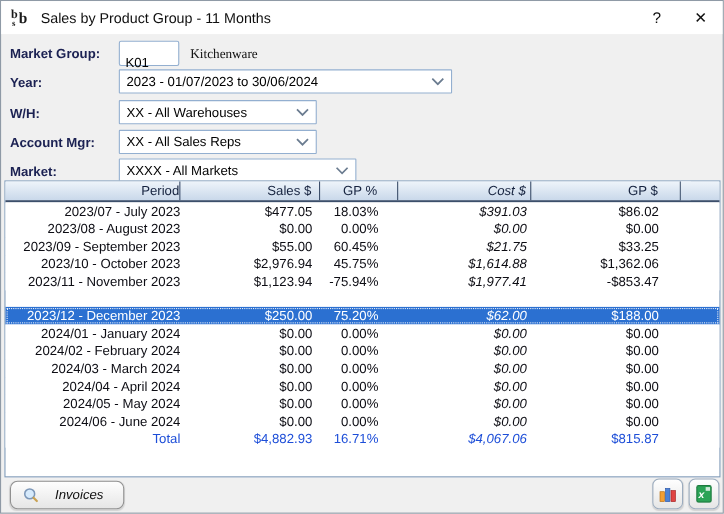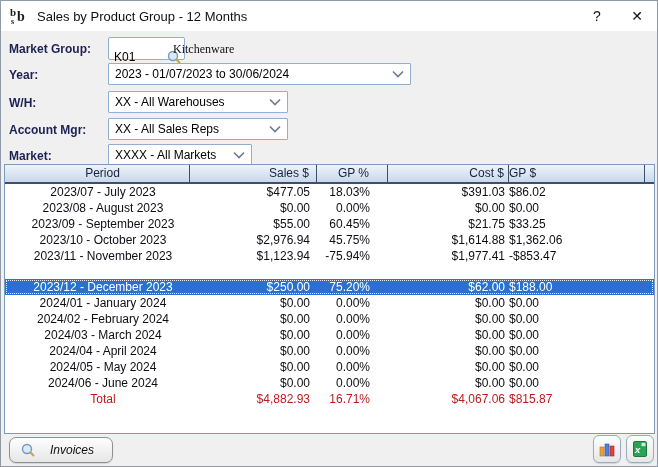--- a/index.html
+++ b/index.html
@@ -23,21 +23,21 @@
     width: 40px; height: 30px; display: flex; align-items: center; justify-content: center;
     font-size: 14px; color: #101010; cursor: default;
   }
   .titlebar-spacer { flex: 1; }
   
   .field-label {
     position: absolute; left: 8px;
     font-size: 12px; font-weight: bold; color: #1b2152;
   }
   .lookup-box {
-    position: absolute; left: 107px; top: 36px; width: 77px; height: 23px;
+    position: absolute; left: 107px; top: 36px; width: 55px; height: 23px;
     background: #fff; border: 1px solid #93afd0; border-radius: 2px;
     display: flex; align-items: center; padding: 16px 2px 0 5px;
     font-size: 12px; color: #000; gap: 28px;
   }
   .lookup-box .val { flex: 1; }
   .desc-text { position: absolute; left: 172px; top: 41px; font-size: 12px; color: #101010; font-family: Liberation Serif, serif; }
   .combo {
     position: absolute; left: 107px; height: 22px;
     background: #fff; border: 1px solid #93afd0; border-radius: 1px;
     display: flex; align-items: center; padding: 0 6px;
@@ -54,30 +54,30 @@
     background: linear-gradient(#eef4fa, #c9d8ea);
     border-bottom: 2px solid #3c4f6b;
   }
   .gh-cell {
     font-size: 12px; color: #16233f; line-height: 17px;
     border-right: 1px solid #3c4f6b; white-space: nowrap; overflow: hidden;
   }
   .gh-cell:last-child { border-right: none; }
   .tr { display: flex; height: 16px; background: #fff; }
   .td { font-size: 12px; color: #0d0d14; line-height: 16px; white-space: nowrap; overflow: hidden; }
-  .c0 { width: 185px; text-align: center;  padding-left: 11px; }
+  .c0 { width: 159px; text-align: right;  padding-left: 11px; }
   .c1 { width: 127px; text-align: right; padding-right: 7px; }
   .c2 { width: 71px;  text-align: right; padding-right: 18px; }
-  .c3 { width: 121px; text-align: right; padding-right: 4px; }
-  .c4 { width: 136px; padding-right: 1px; }
+  .c3 { width: 121px; text-align: right; padding-right: 4px; font-style: italic; }
+  .c4 { width: 136px; text-align: right; padding-right: 20px; }
   .gut { width: 9px; background: #f2f6fa; border-left: 1px solid #7f9ab8; }
   .gh-cell.gut { background: linear-gradient(#eef4fa, #c9d8ea); border-left: none; }
   .tr.selected { background: #2b70d1; outline: 1px dotted #e8eef8; outline-offset: -2px; margin-top: 15px; }
   .tr.selected .td { color: #ffffff; }
-  .tr.total .td { color: #b91c1c; }
+  .tr.total .td { color: #1d4ed8; }
   
   .btn {
     position: absolute; display: flex; align-items: center; justify-content: center;
     background: linear-gradient(#fefefe, #e6e6e6);
     border: 1px solid #909090; border-radius: 7px;
     font-size: 12px; color: #101010; cursor: default;
     box-shadow: 0 1px 1px rgba(0,0,0,.12);
     font-style: italic;
   }
   .invoices-btn { left: 8px; top: 436px; width: 104px; height: 26px; gap: 14px; justify-content: flex-start; padding-left: 10px; }
@@ -88,21 +88,21 @@
 </style>
 </head>
 <body>
 
 <div class="titlebar">
   <svg class="app-icon" viewBox="0 0 20 20">
     <text x="1" y="10" font-family="Liberation Serif, serif" font-weight="bold" font-size="11" fill="#1a1a1a">b</text>
     <text x="2" y="18" font-family="Liberation Serif, serif" font-weight="bold" font-size="8" fill="#1a1a1a">s</text>
     <text x="8" y="15" font-family="Liberation Serif, serif" font-weight="bold" font-size="14" fill="#1a1a1a">b</text>
   </svg>
-  <span class="title-text">Sales by Product Group - 12 Months</span>
+  <span class="title-text">Sales by Product Group - 11 Months</span>
   <span class="titlebar-spacer"></span>
   <span class="titlebar-btn">?</span>
   <span class="titlebar-btn">✕</span>
 </div>
 
 <span class="field-label" style="top:41px">Market Group:</span>
 <div class="lookup-box">
   <span class="val">K01</span>
   <svg class="mini-icon" viewBox="0 0 16 16">
     <circle cx="7" cy="7" r="4.5" fill="#d6eafc" stroke="#7c97b8" stroke-width="1.4"></circle>
@@ -129,21 +129,21 @@
 
 <span class="field-label" style="top:122px">Account Mgr:</span>
 <div class="combo" style="top:117px;width:180px">
   <span class="cval">XX - All Sales Reps</span>
   <svg class="chev" viewBox="0 0 12 8">
       <polyline points="1,1.5 6,6.5 11,1.5" fill="none" stroke="#6b7c90" stroke-width="1.6"></polyline>
     </svg>
 </div>
 
 <span class="field-label" style="top:148px">Market:</span>
-<div class="combo" style="top:143px;width:144px">
+<div class="combo" style="top:143px;width:216px">
   <span class="cval">XXXX - All Markets</span>
   <svg class="chev" viewBox="0 0 12 8">
       <polyline points="1,1.5 6,6.5 11,1.5" fill="none" stroke="#6b7c90" stroke-width="1.6"></polyline>
     </svg>
 </div>
 
 <div class="grid">
   <div class="grid-header">
     <div class="gh-cell c0">Period</div>
     <div class="gh-cell c1">Sales $</div>

